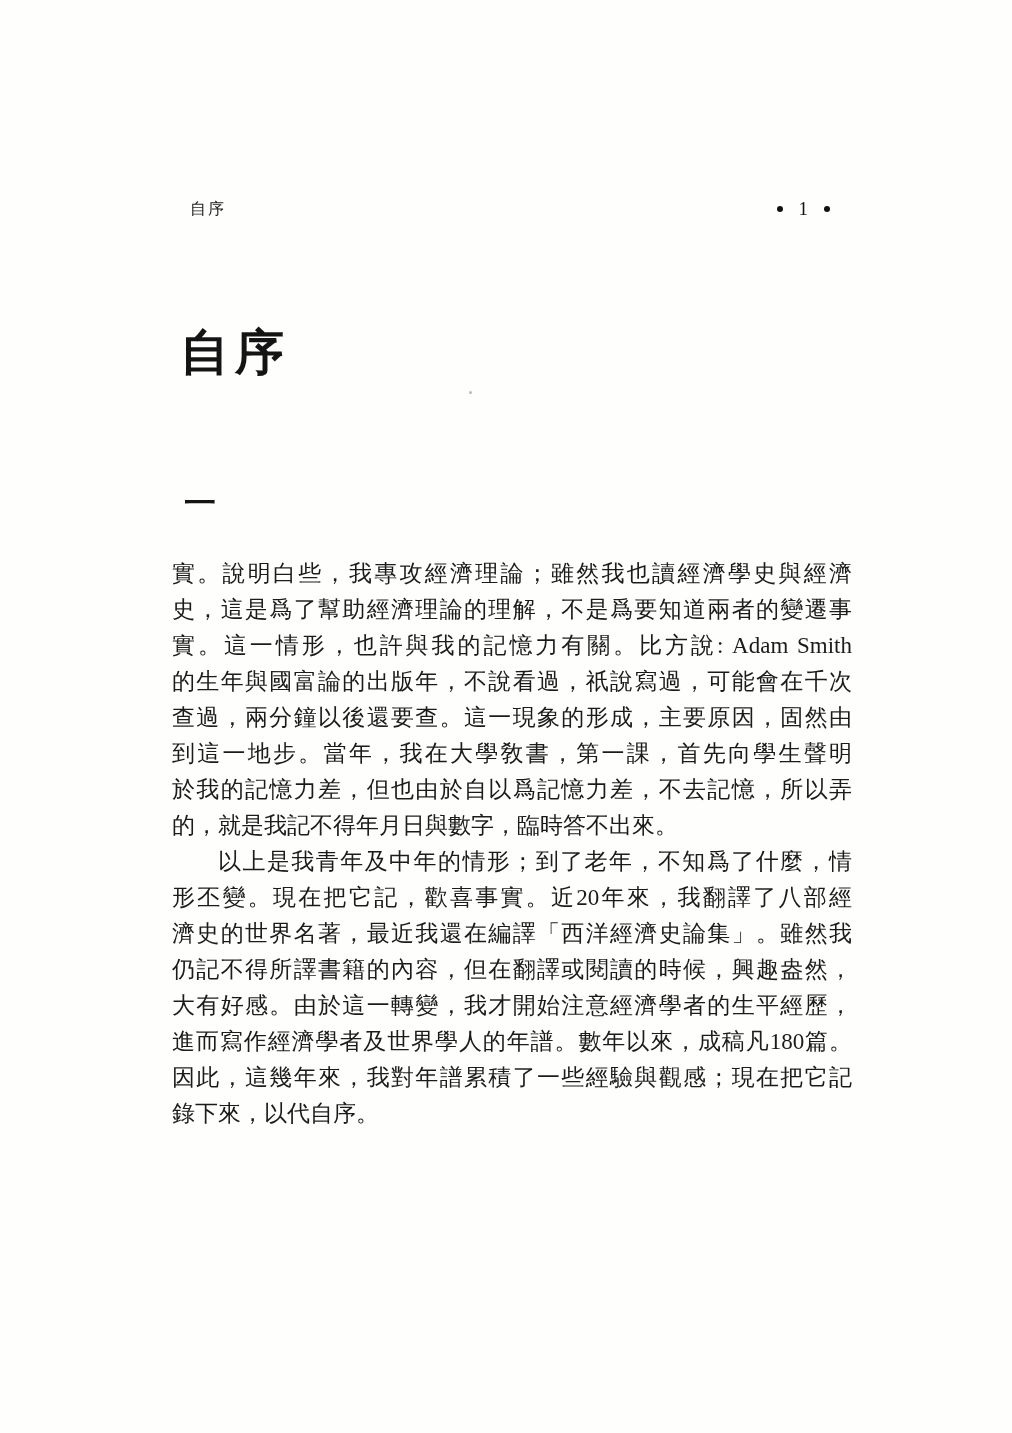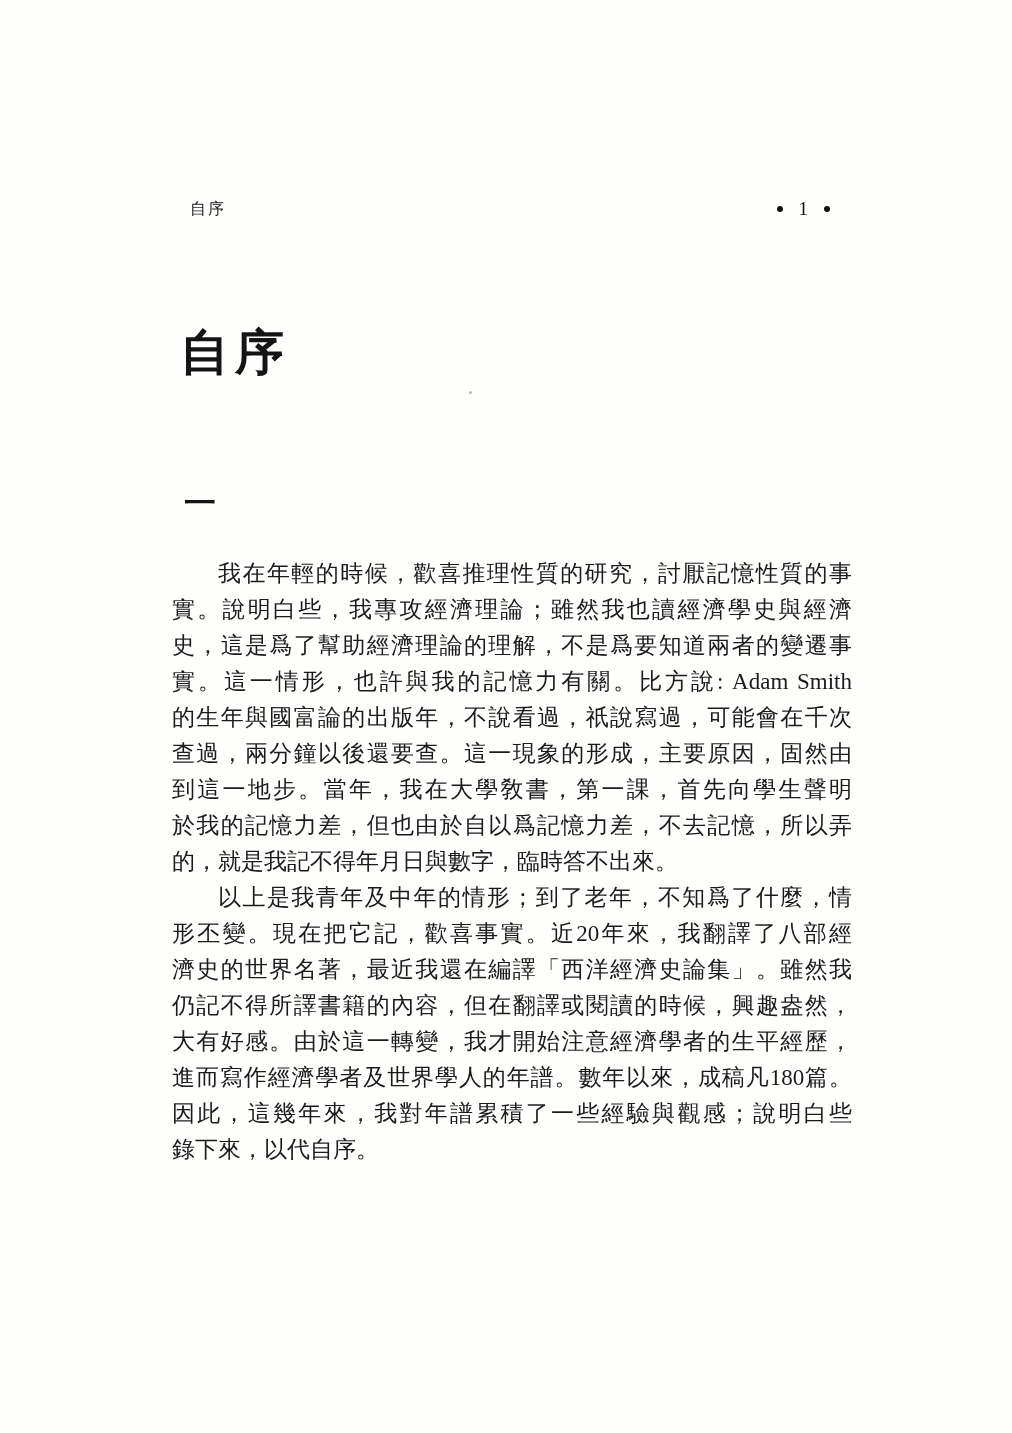--- a/index.html
+++ b/index.html
@@ -113,35 +113,34 @@
   </div>
 
   <h1 class="title">自序</h1>
 
   <div class="speckle"></div>
 
   <div class="section-marker">一</div>
 
   <div class="body-text" id="body-text">
       <div>
-        <div class="line first">我在年輕的時候，歡喜推理性質的研究，討厭記憶性質的事</div>
         <div class="line">實。說明白些，我專攻經濟理論；雖然我也讀經濟學史與經濟</div>
         <div class="line">史，這是爲了幫助經濟理論的理解，不是爲要知道兩者的變遷事</div>
         <div class="line">實。這一情形，也許與我的記憶力有關。比方說: Adam Smith</div>
         <div class="line">的生年與國富論的出版年，不說看過，祇說寫過，可能會在千次</div>
         <div class="line">查過，兩分鐘以後還要查。這一現象的形成，主要原因，固然由</div>
         <div class="line">到這一地步。當年，我在大學敎書，第一課，首先向學生聲明</div>
         <div class="line">於我的記憶力差，但也由於自以爲記憶力差，不去記憶，所以弄</div>
         <div class="line last">的，就是我記不得年月日與數字，臨時答不出來。</div>
       </div>
       <div>
         <div class="line first">以上是我青年及中年的情形；到了老年，不知爲了什麼，情</div>
         <div class="line">形丕變。現在把它記，歡喜事實。近20年來，我翻譯了八部經</div>
         <div class="line">濟史的世界名著，最近我還在編譯「西洋經濟史論集」。雖然我</div>
         <div class="line">仍記不得所譯書籍的內容，但在翻譯或閱讀的時候，興趣盎然，</div>
         <div class="line">大有好感。由於這一轉變，我才開始注意經濟學者的生平經歷，</div>
         <div class="line">進而寫作經濟學者及世界學人的年譜。數年以來，成稿凡180篇。</div>
-        <div class="line">因此，這幾年來，我對年譜累積了一些經驗與觀感；說明白些</div>
+        <div class="line">因此，這幾年來，我對年譜累積了一些經驗與觀感；現在把它記</div>
         <div class="line last">錄下來，以代自序。</div>
       </div>
     </div>
 
 </div>
 
 </body></html>

